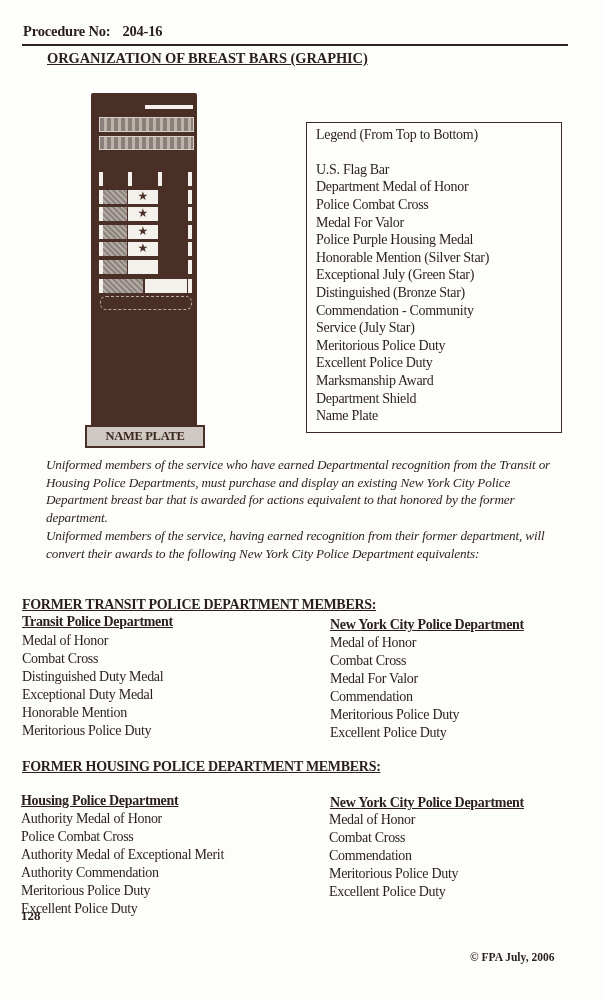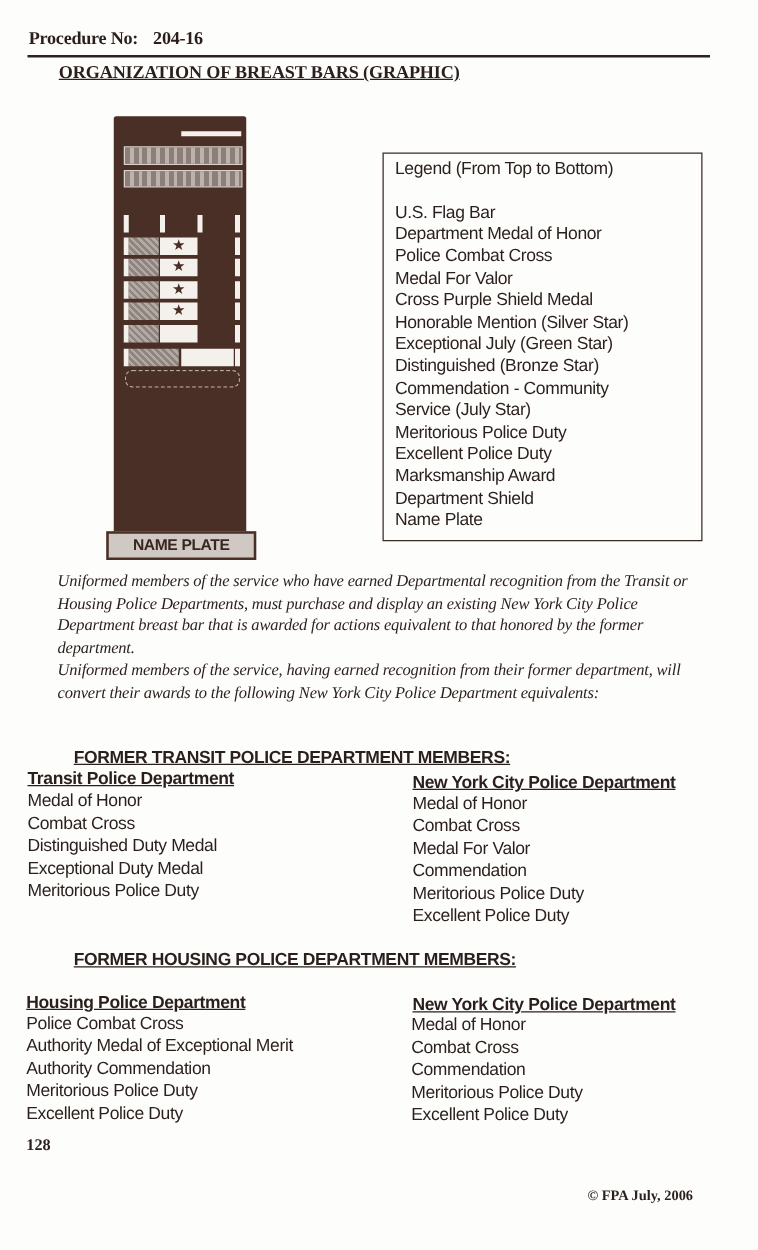--- a/index.html
+++ b/index.html
@@ -1,36 +1,36 @@
 <!DOCTYPE html>
 <html><head>
 <meta charset="utf-8">
 <style>
   html, body { margin:0; padding:0; }
   body { width:606px; height:1000px; background:#fdfdfb; position:relative; overflow:hidden; color:#2a1f1c; }
   .serif { font-family:"Liberation Serif","DejaVu Serif",serif; }
   .sans { font-family:"Liberation Sans","DejaVu Sans",sans-serif; }
-  .abs { position:absolute; }
+  .abs { position:absolute;font-family:Liberation Serif, serif; }
   #proc { left:23px; top:23px; font-size:14.5px; font-weight:bold; letter-spacing:-0.2px; }
   #proc .num { margin-left:12px; }
   #rule { left:22px; top:44px; width:546px; height:2px; background:#2d2220; }
   #title { left:47px; top:50px; font-size:14.5px; font-weight:bold; text-decoration:underline; letter-spacing:-0.1px; }
   
   #panel { left:91px; top:93px; width:106px; height:335px; background:#4a2f27; border-radius:2px; }
   .wbar { background:#f4f1ec; }
   .flagbar { background:repeating-linear-gradient(90deg,#8c7e78 0 4px,#bdb3ad 4px 7px); border:1px solid #d9d2cc; }
   .grey { background:repeating-linear-gradient(45deg,#8f8580 0 2px,#b3aaa4 2px 4px); }
   .star { color:#4a2f27; font-size:12px; line-height:13px; text-align:center; }
   #nameplate { left:85px; top:425px; width:116px; height:19px; background:#cfc8c3; border:2px solid #4a2f27; font-size:12.5px; font-weight:bold; text-align:center; line-height:19px; color:#3a2620; letter-spacing:-0.3px; }
   
   #legend { left:306px; top:122px; width:256px; height:311px; border:1.5px solid #3a2a26; box-sizing:border-box; padding:3px 0 12px 9px; }
   #legend .lt { font-size:14px; line-height:17.8px; letter-spacing:-0.3px; }
   #legend .li { font-size:14px; line-height:17.6px; letter-spacing:-0.3px; }
   #para { left:46px; top:456px; width:520px; font-size:13.2px; font-style:italic; line-height:17.7px; letter-spacing:-0.15px; }
-  .sec { font-size:14px; font-weight:bold; text-decoration:underline; letter-spacing:-0.3px;margin-left:37px; }
+  .sec { font-size:14px; font-weight:bold; text-decoration:underline; letter-spacing:-0.3px; }
   .colh { font-size:14px; font-weight:bold; text-decoration:underline; letter-spacing:-0.3px; }
   .item { font-size:14px; line-height:17.9px; letter-spacing:-0.3px; }
   #footer-left { left:21px; top:908px; font-size:13px; font-weight:bold; }
   #footer-right { left:470px; top:951px; font-size:11.5px; font-weight:bold; }
 </style>
 </head>
 <body>
 
 <div class="abs serif" id="proc">
   <span>Procedure No:</span><span class="num">204-16</span>
@@ -87,21 +87,21 @@
 <div class="abs" style="left:100px;top:296px;width:90px;height:12px;border:1px dashed #b8aea8;border-radius:6px;"></div>
 <div class="abs sans" id="nameplate">NAME PLATE</div>
 
 <div class="abs sans" id="legend">
   <div class="lt">Legend (From Top to Bottom)</div>
   <div style="height:17px;"></div>
   <div class="li">U.S. Flag Bar</div>
   <div class="li">Department Medal of Honor</div>
   <div class="li">Police Combat Cross</div>
   <div class="li">Medal For Valor</div>
-  <div class="li">Cross Purple Shield Medal</div>
+  <div class="li">Police Purple Housing Medal</div>
   <div class="li">Honorable Mention (Silver Star)</div>
   <div class="li">Exceptional July (Green Star)</div>
   <div class="li">Distinguished (Bronze Star)</div>
   <div class="li">Commendation - Community</div>
   <div class="li">Service (July Star)</div>
   <div class="li">Meritorious Police Duty</div>
   <div class="li">Excellent Police Duty</div>
   <div class="li">Marksmanship Award</div>
   <div class="li">Department Shield</div>
   <div class="li">Name Plate</div>
@@ -113,35 +113,37 @@
 </div>
 
 <div class="abs sans sec" style="left:22px;top:597px;">FORMER TRANSIT POLICE DEPARTMENT MEMBERS:</div>
 <div class="abs sans colh" style="left:22px;top:614px;">Transit Police Department</div>
 <div class="abs sans colh" style="left:330px;top:617px;">New York City Police Department</div>
 <div class="abs sans" style="left:22px;top:632px;">
   <div class="item">Medal of Honor</div>
   <div class="item">Combat Cross</div>
   <div class="item">Distinguished Duty Medal</div>
   <div class="item">Exceptional Duty Medal</div>
+  <div class="item">Honorable Mention</div>
   <div class="item">Meritorious Police Duty</div>
 </div>
 <div class="abs sans" style="left:330px;top:634px;">
   <div class="item">Medal of Honor</div>
   <div class="item">Combat Cross</div>
   <div class="item">Medal For Valor</div>
   <div class="item">Commendation</div>
   <div class="item">Meritorious Police Duty</div>
   <div class="item">Excellent Police Duty</div>
 </div>
 
 <div class="abs sans sec" style="left:22px;top:759px;">FORMER HOUSING POLICE DEPARTMENT MEMBERS:</div>
 <div class="abs sans colh" style="left:21px;top:793px;">Housing Police Department</div>
 <div class="abs sans colh" style="left:330px;top:795px;">New York City Police Department</div>
 <div class="abs sans" style="left:21px;top:810px;">
+  <div class="item">Authority Medal of Honor</div>
   <div class="item">Police Combat Cross</div>
   <div class="item">Authority Medal of Exceptional Merit</div>
   <div class="item">Authority Commendation</div>
   <div class="item">Meritorious Police Duty</div>
   <div class="item">Excellent Police Duty</div>
 </div>
 <div class="abs sans" style="left:329px;top:811px;">
   <div class="item">Medal of Honor</div>
   <div class="item">Combat Cross</div>
   <div class="item">Commendation</div>

